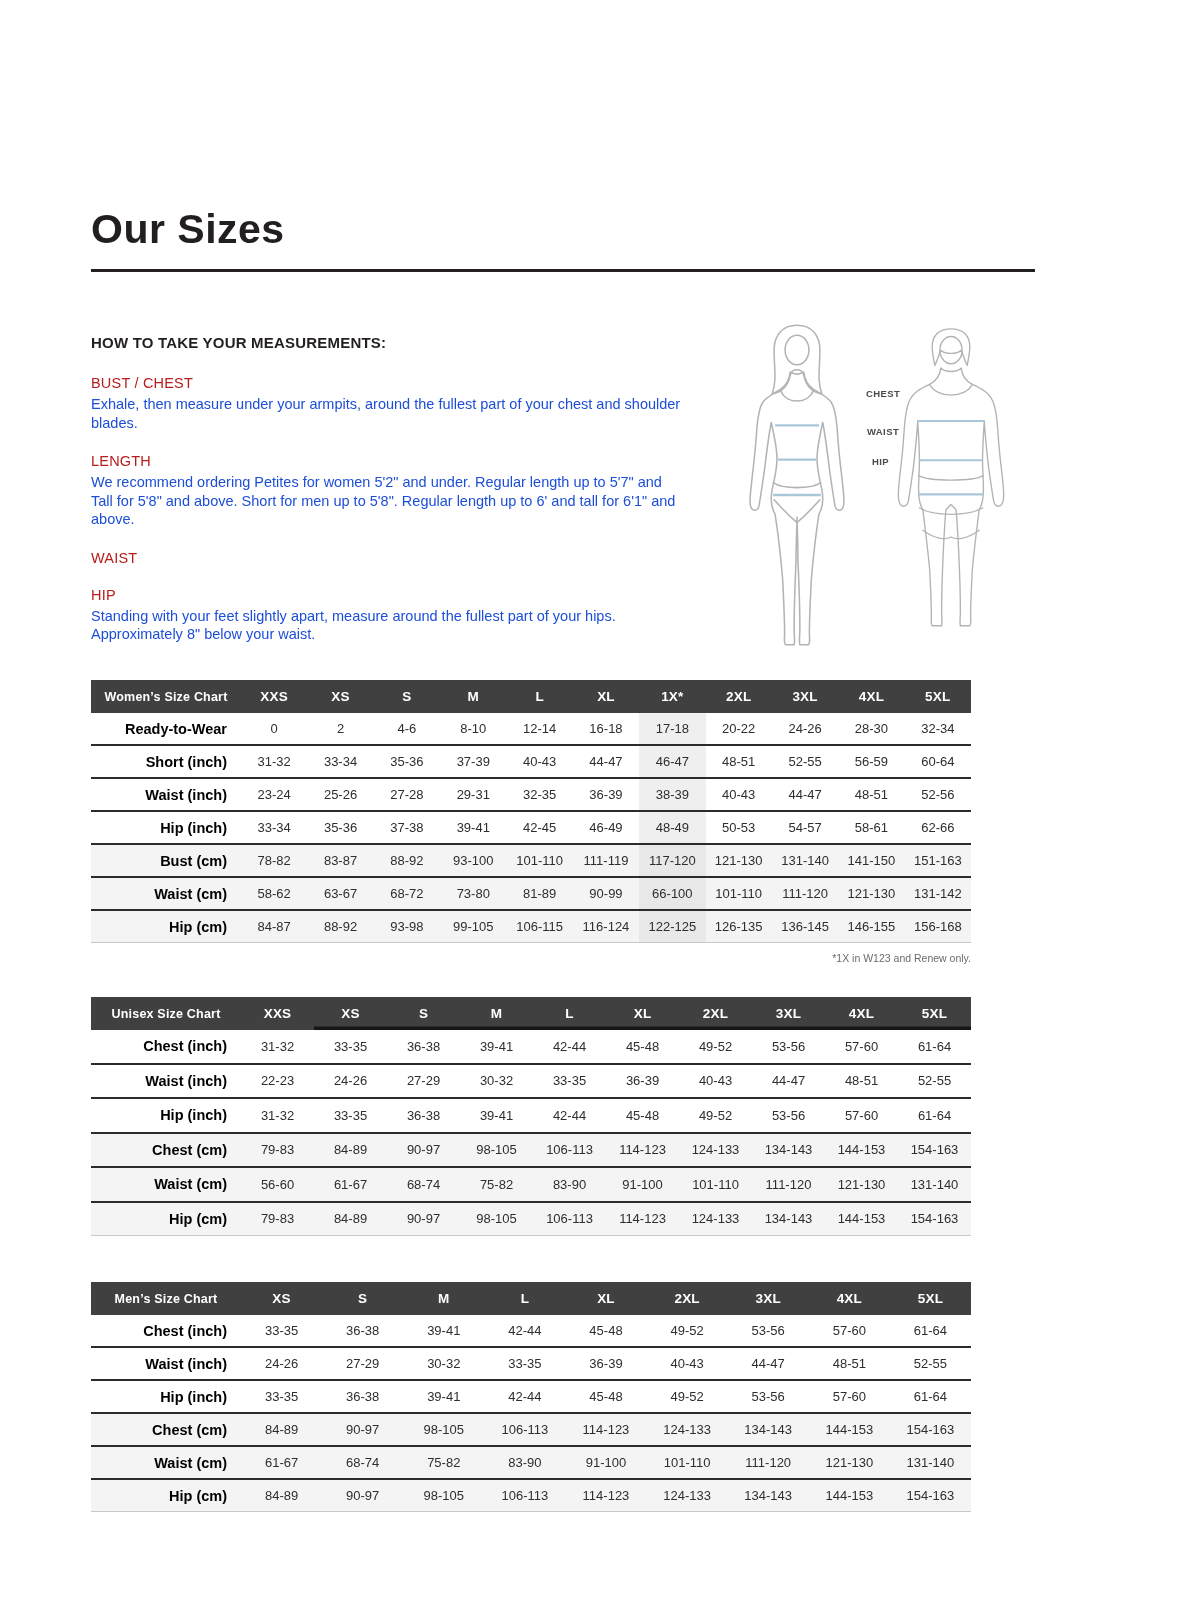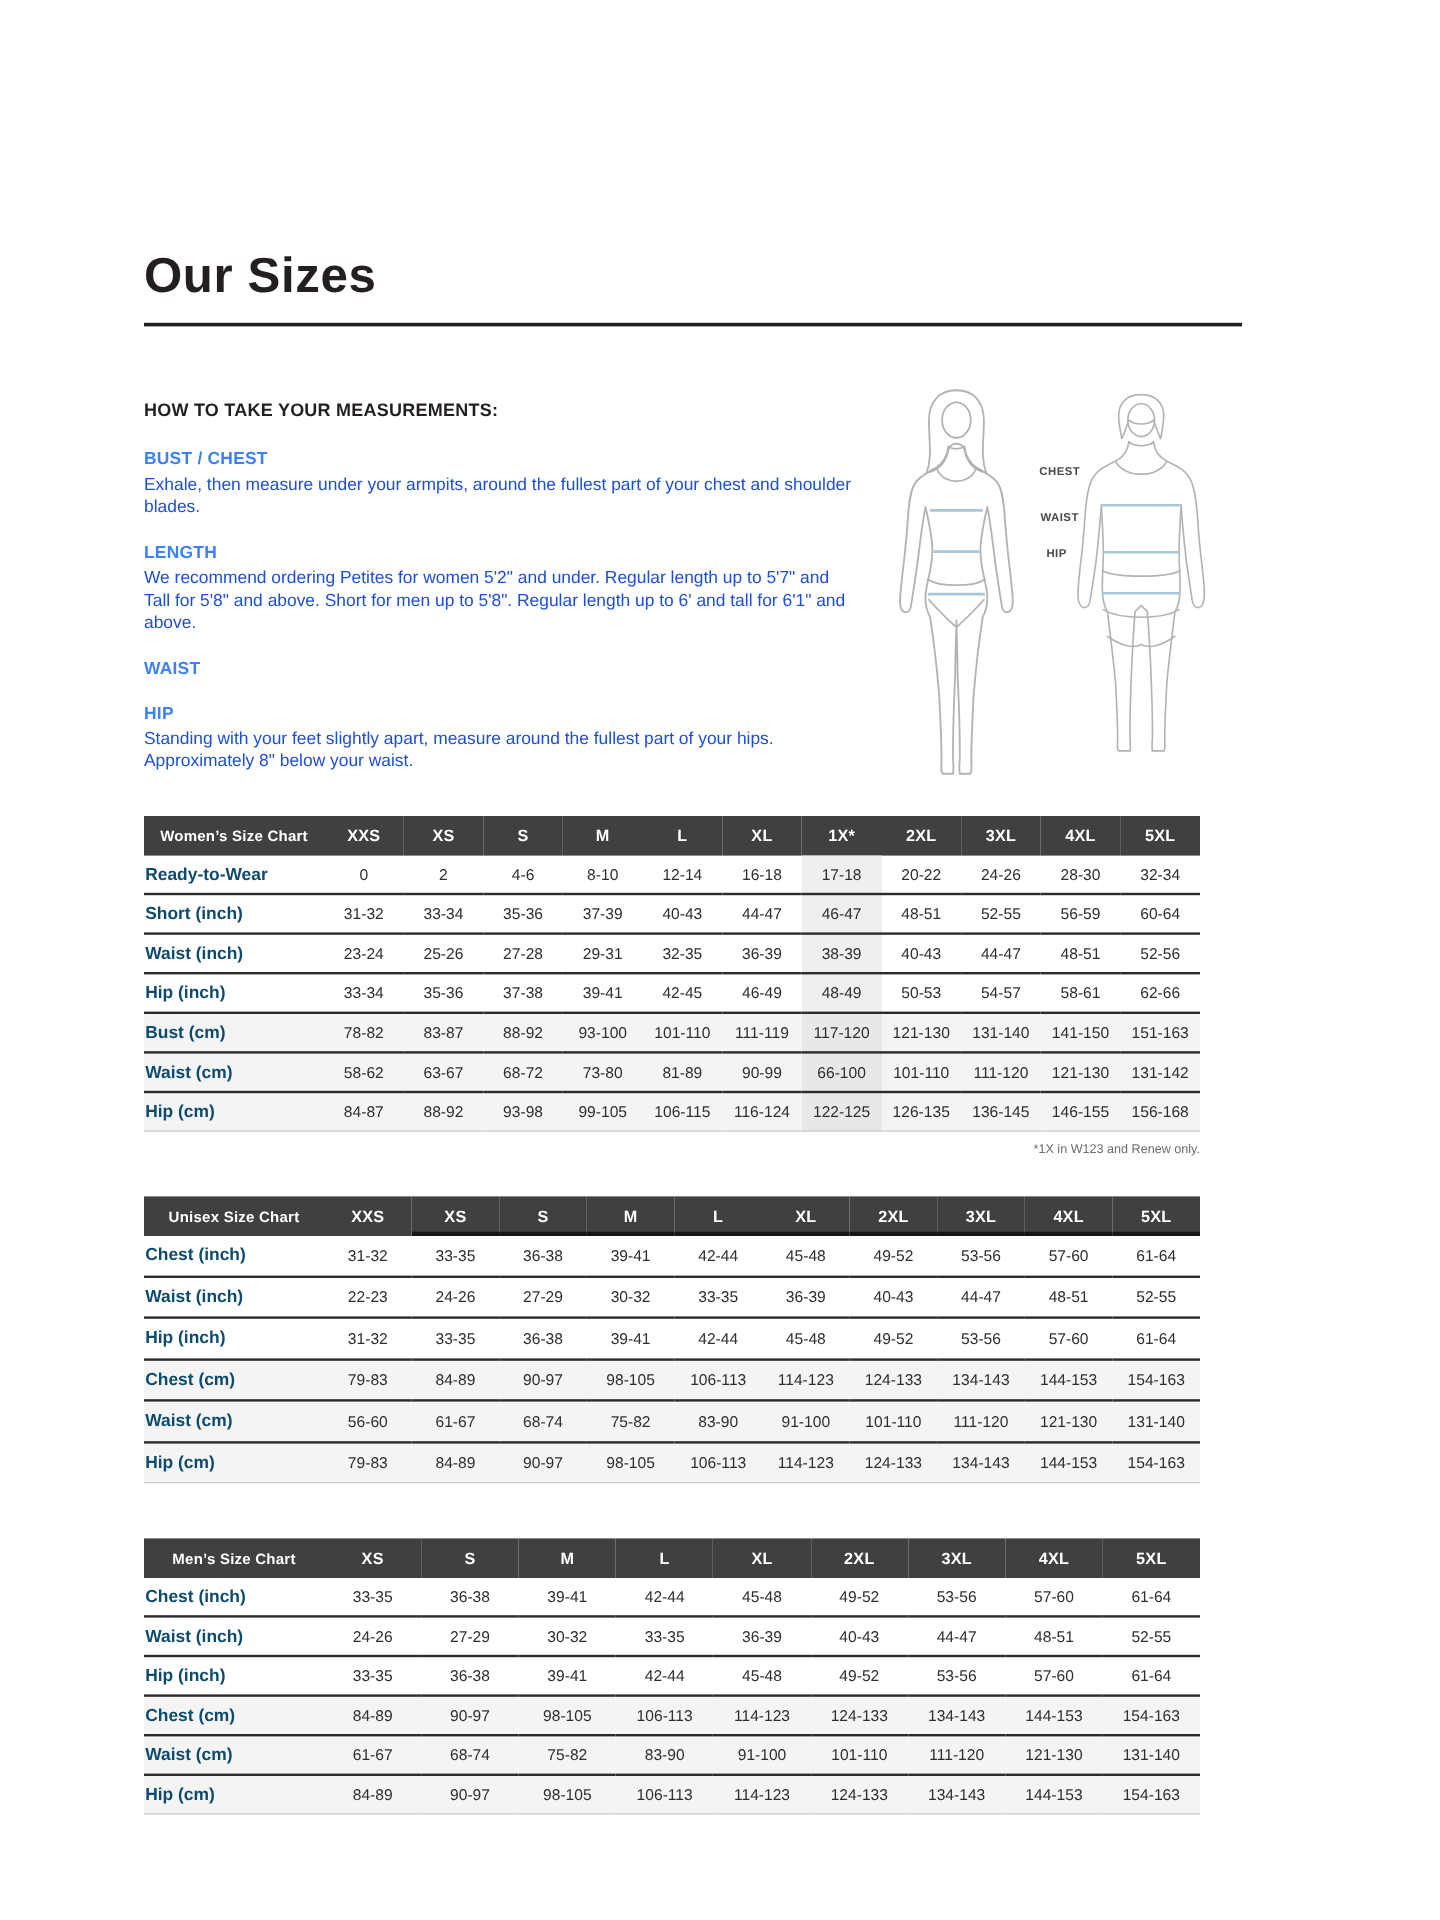--- a/index.html
+++ b/index.html
@@ -1,28 +1,28 @@
 <!DOCTYPE html>
 <html><head>
 <meta charset="utf-8">
 <style>
   html,body{margin:0;padding:0;background:#ffffff;width:1200px;height:1600px;overflow:hidden;
     font-family:"Liberation Sans",sans-serif;-webkit-font-smoothing:antialiased;}
-  .sheet{position:relative;width:1200px;height:1600px;box-sizing:border-box;padding:206px 165px 0 120px;}
+  .sheet{position:relative;width:1200px;height:1600px;box-sizing:border-box;padding:206px 165px 0 91px;}
 
   
   h1.page-title{margin:0 0 16px 0;font-size:41px;font-weight:800;letter-spacing:.5px;color:#231f20;}
   .title-rule{border:none;border-top:3px solid #231f20;margin:0 0 30px 0;}
 
   
   .content-row{display:flex;align-items:center;min-height:372px;margin-bottom:6px;}
   .copy-col{width:596px;}
   .intro-heading{font-size:15px;font-weight:700;color:#231f20;letter-spacing:.2px;margin:2px 0 24px 0;}
   .m-section{margin-top:21px;}
-  .m-head{font-size:14.5px;font-weight:700;color:#3b82f6;margin-bottom:4px;letter-spacing:.2px;}
+  .m-head{font-size:14.5px;font-weight:400;color:#b91c1c;margin-bottom:4px;letter-spacing:.2px;}
   .m-body{font-size:14.5px;line-height:1.28;color:#1d4ed8;}
 
   
   .figures{position:relative;width:302px;height:362px;margin-left:auto;margin-top:-14px;}
   .fig-label{position:absolute;font-size:9.5px;font-weight:700;color:#4a4a4a;letter-spacing:.4px;}
   .fig-label.chest{left:133px;top:88px;}
   .fig-label.waist{left:134px;top:126px;}
   .fig-label.hip{left:139px;top:156px;}
   svg.fig{position:absolute;}
   svg.fig.female{left:2px;top:14px;}
@@ -35,21 +35,21 @@
   table{border-collapse:collapse;width:880px;table-layout:fixed;}
   col.labelcol{width:150px;}
   thead th{background:#404040;color:#ffffff;font-size:13.5px;font-weight:700;height:31px;
     text-align:center;letter-spacing:.2px;}
   thead th.tlabel{font-size:12.5px;font-weight:600;}
   thead th.hu{box-shadow:inset 0 -3.5px 0 0 #161616;}
   tbody tr{border-top:2px solid #2b2b2b;}
   tbody tr:first-child{border-top:none;}
   tbody tr:last-child{border-bottom:1px solid #c9c9c9;}
   td{height:29px;text-align:center;font-size:13px;color:#2e2e2e;}
-  td.rlabel{font-size:14.5px;font-weight:700;color:#0c4a6e;text-align:left;padding-right:14px;}
+  td.rlabel{font-size:14.5px;font-weight:700;color:#000000;text-align:right;padding-right:14px;}
   tr.shaded td{background:#f4f4f4;}
   tr.plain td.hl{background:#efefef;}
   tr.shaded td.hl{background:#e8e8e8;}
   .footnote{width:880px;text-align:right;font-size:10.5px;color:#6b6b6b;margin-top:9px;}
   .chart-block.womens{margin-bottom:33px;}
   .chart-block.unisex table td{height:30.5px;}
   .chart-block.unisex{margin-bottom:46px;}
 </style>
 </head>
 <body>

